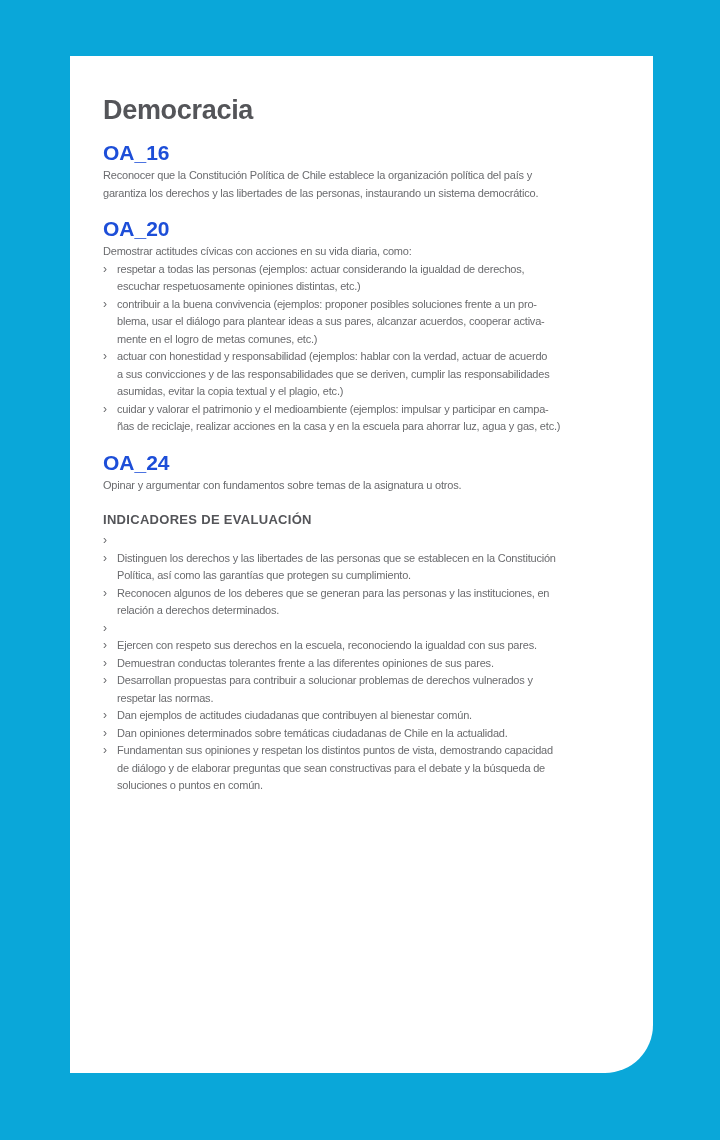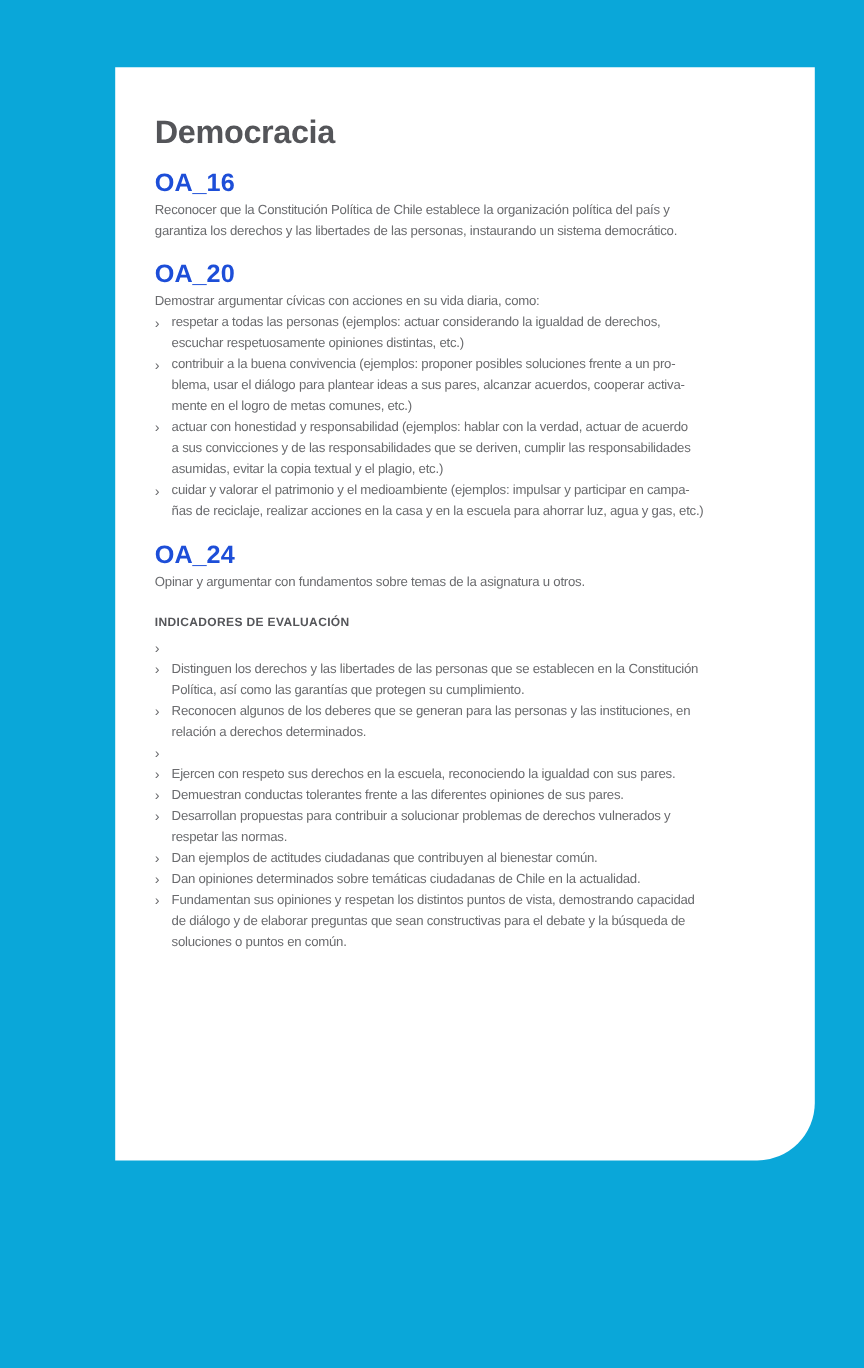--- a/index.html
+++ b/index.html
@@ -7,24 +7,24 @@
   body {
     width: 720px;
     height: 1140px;
     position: relative;
     background: #0aa7d9;
     font-family: "Liberation Sans", sans-serif;
     overflow: hidden;
   }
   .card {
     position: absolute;
-    left: 96px;
+    left: 70px;
     top: 56px;
     width: 583px;
-    height: 911px;
+    height: 1017px;
     background: #ffffff;
     border-bottom-right-radius: 48px;
     padding: 38px 25px 0 33px;
   }
   .page-title {
     margin: 0;
     font-size: 27px;
     line-height: 32px;
     font-weight: bold;
     letter-spacing: -0.3px;
@@ -59,21 +59,21 @@
     width: 14px;
     font-size: 12px;
     line-height: 17.5px;
     color: #6a6b6e;
   }
   .indicators-block {
     margin-top: 18px;
   }
   .indicators-heading {
     margin: 0 0 4px 0;
-    font-size: 10px;
+    font-size: 13px;
     line-height: 16px;
     font-weight: bold;
     letter-spacing: 0.3px;
     color: #545559;
   }
 </style>
 </head>
 <body>
 
 <div class="card">
@@ -82,21 +82,21 @@
 
   <section>
     <h2 class="oa-heading">OA_16</h2>
     <p class="body-text">Reconocer que la Constitución Política de Chile establece la organización política del país y
 garantiza los derechos y las libertades de las personas, instaurando un sistema democrático.</p>
   </section>
 
 
   <section>
     <h2 class="oa-heading">OA_20</h2>
-    <p class="body-text">Demostrar argumentar cívicas con acciones en su vida diaria, como:</p>
+    <p class="body-text">Demostrar actitudes cívicas con acciones en su vida diaria, como:</p>
     <ul class="bullet-list">
       <li>
         <span class="bullet-marker">›</span>
         <span class="body-text">respetar a todas las personas (ejemplos: actuar considerando la igualdad de derechos,
 escuchar respetuosamente opiniones distintas, etc.)</span>
       </li>
       <li>
         <span class="bullet-marker">›</span>
         <span class="body-text">contribuir a la buena convivencia (ejemplos: proponer posibles soluciones frente a un pro-
 blema, usar el diálogo para plantear ideas a sus pares, alcanzar acuerdos, cooperar activa-

